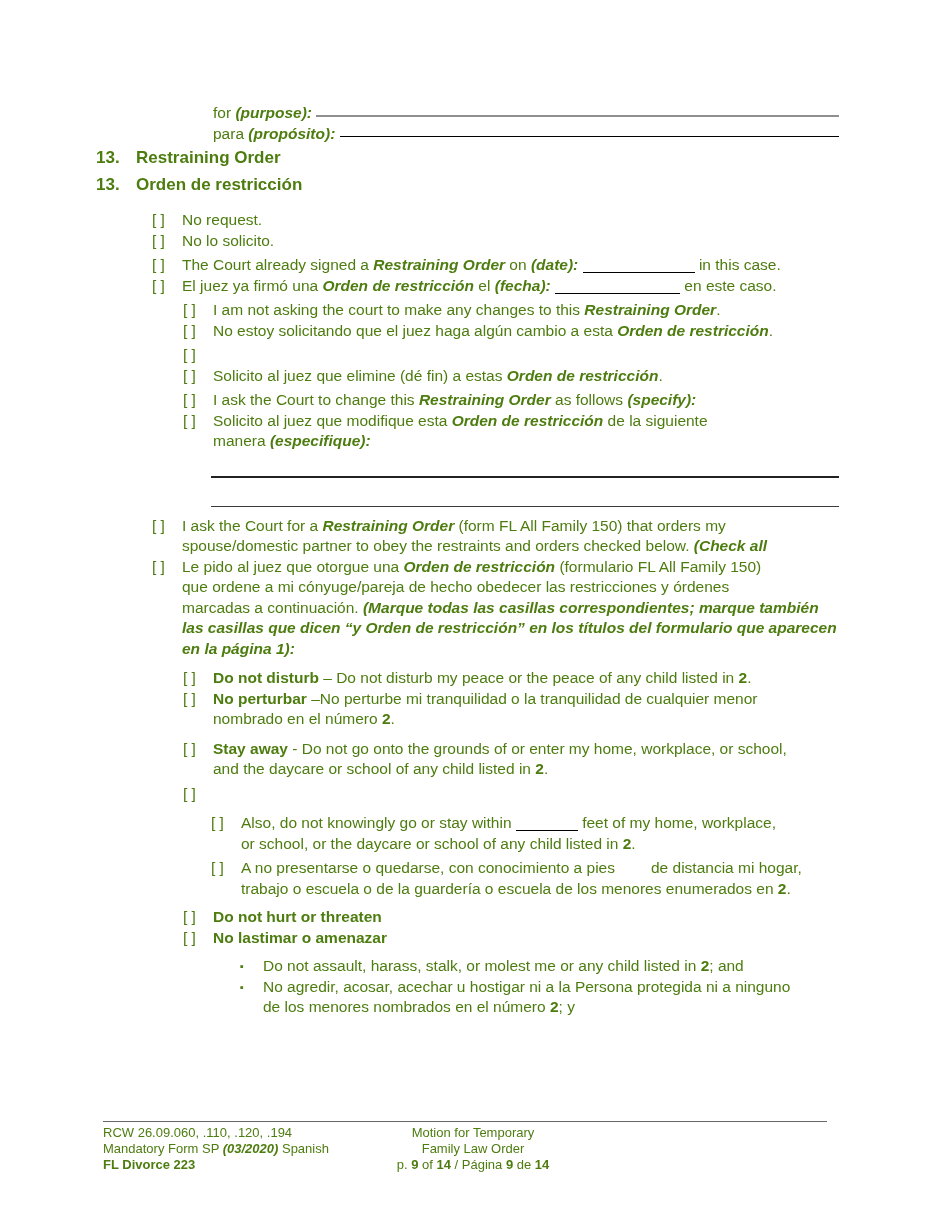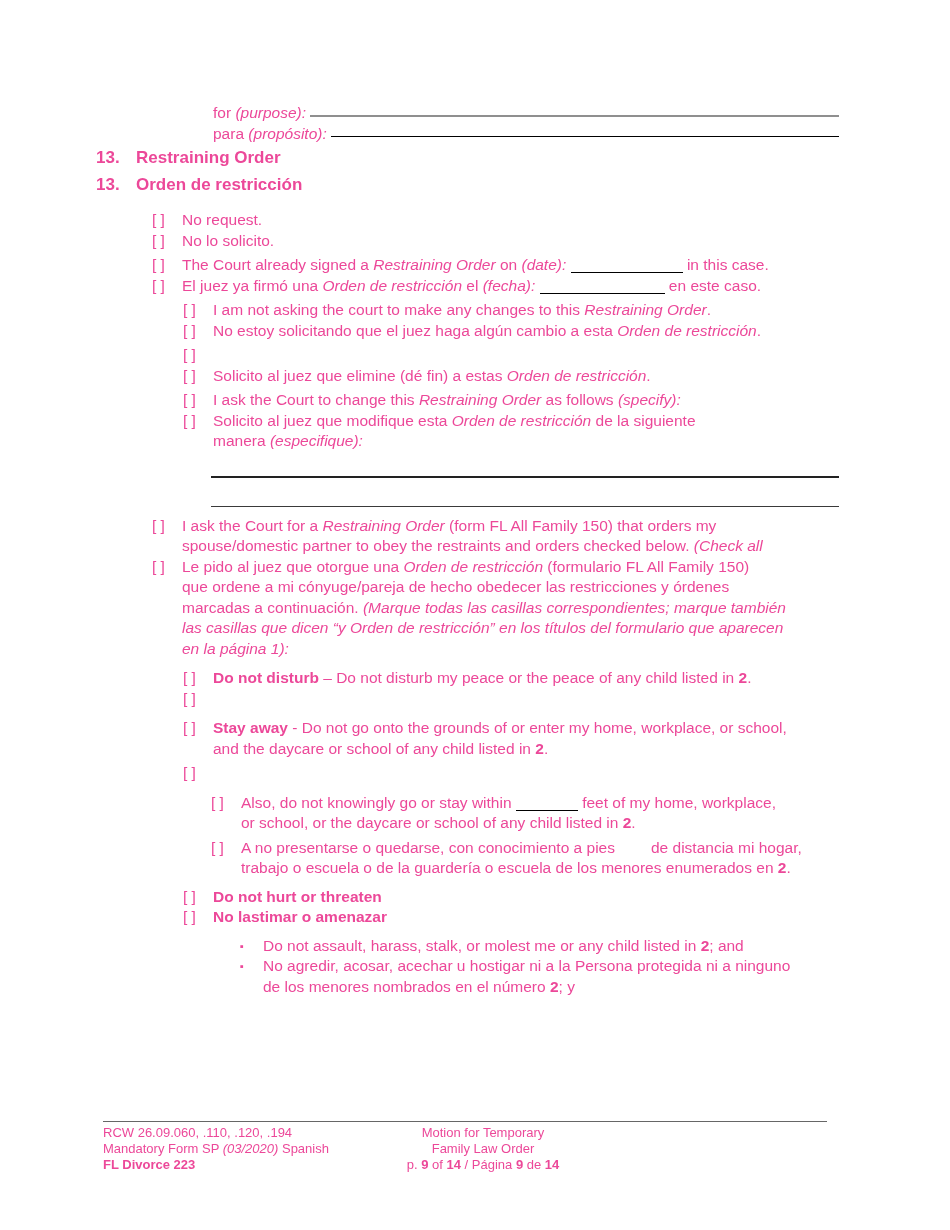--- a/index.html
+++ b/index.html
@@ -1,31 +1,31 @@
 <!DOCTYPE html>
 <html><head>
 <meta charset="utf-8">
 <style>
   html,body{margin:0;padding:0;background:#e8e8e8;}
   .page{
     position:relative;
     width:950px;height:1230px;
     background:#ffffff;
     font-family:"Liberation Sans","DejaVu Sans",sans-serif;
-    font-size:15.5px;line-height:20.5px;color:#ec4899;
+    font-size:15.5px;line-height:20.5px;color:#4d7c0f;
     overflow:hidden;
     margin:0 auto;
   }
   .content{padding-top:103px;}
   .row{display:flex;align-items:flex-start;}
   .txt{min-width:0;}
   .txt span{white-space:pre-wrap;}
   .cb{width:30px;flex:none;white-space:pre;}
   .blt{width:23px;flex:none;font-size:11px;line-height:20.5px;}
-  .it{font-style:italic;}
+  .it{font-style:italic;font-weight:bold;}
   .bd{font-weight:bold;}
   .blank{display:inline-block;height:12px;border-bottom:1.3px solid #000;vertical-align:-3px;}
   .blank.fill{flex:1 1 auto;}
   .gapseg{display:inline-block;height:1px;}
   
   .ml-purpose{margin-left:213px;width:626px;display:flex;}
   .ml-purpose .txt{display:flex;flex:1;}
   .ml-h{margin-left:96px;}
   .ml-1{margin-left:152px;}
   .ml-2{margin-left:183px;}
@@ -44,21 +44,21 @@
   .wline{margin-left:211px;width:628px;}
   .wline1{margin-top:24px;border-bottom:2.6px solid #222;}
   .wline2{margin-top:28px;border-bottom:1.4px solid #3a3a3a;}
   
   .blank.gray{border-bottom:2px solid #8f8f8f;}
   .blank.dark{border-bottom:1.9px solid #000;}
   
   .footer{position:absolute;left:103px;top:1121px;width:724px;font-size:13px;line-height:16.2px;}
   .footer-rule{border-top:1.5px solid #666;margin-bottom:3px;}
   .footer-cols{position:relative;}
-  .footer-center{position:absolute;left:250px;top:0;width:260px;text-align:center;}
+  .footer-center{position:absolute;left:240px;top:0;width:260px;text-align:center;}
 </style>
 </head>
 <body>
 
 <div class="page">
   <div class="content">
 
     <div class="row ml-purpose">
       <div class="txt">
           <span>for </span>
@@ -140,20 +140,21 @@
       <span class="cb">[ ]</span>
       <div class="txt"><span>Le pido al juez que otorgue una </span><span class="it">Orden de restricción</span><span> (formulario FL All Family 150)</span><br><span>que ordene a mi cónyuge/pareja de hecho obedecer las restricciones y órdenes</span><br><span>marcadas a continuación. </span><span class="it">(Marque todas las casillas correspondientes; marque también</span><br><span class="it">las casillas que dicen “y Orden de restricción” en los títulos del formulario que aparecen</span><br><span class="it">en la página 1):</span></div>
     </div>
 
     <div class="row ml-2 mt9">
       <span class="cb">[ ]</span>
       <div class="txt"><span class="bd">Do not disturb</span><span> – Do not disturb my peace or the peace of any child listed in </span><span class="bd">2</span><span>.</span></div>
     </div>
     <div class="row ml-2">
       <span class="cb">[ ]</span>
+      <div class="txt"><span class="bd">No perturbar</span><span> –No perturbe mi tranquilidad o la tranquilidad de cualquier menor</span><br><span>nombrado en el número </span><span class="bd">2</span><span>.</span></div>
     </div>
 
     <div class="row ml-2 mt9">
       <span class="cb">[ ]</span>
       <div class="txt"><span class="bd">Stay away</span><span> - Do not go onto the grounds of or enter my home, workplace, or school,</span><br><span>and the daycare or school of any child listed in </span><span class="bd">2</span><span>.</span></div>
     </div>
     <div class="row ml-2 mt4">
       <span class="cb">[ ]</span>
     </div>
 

